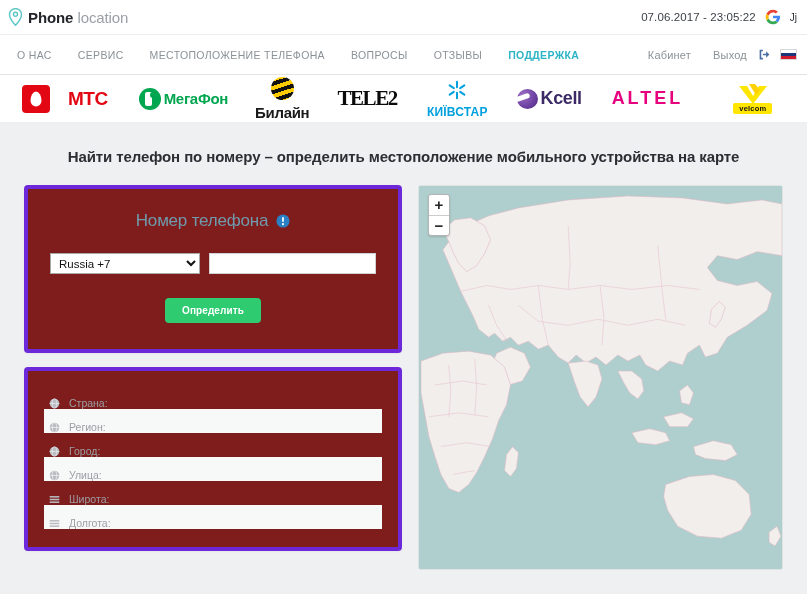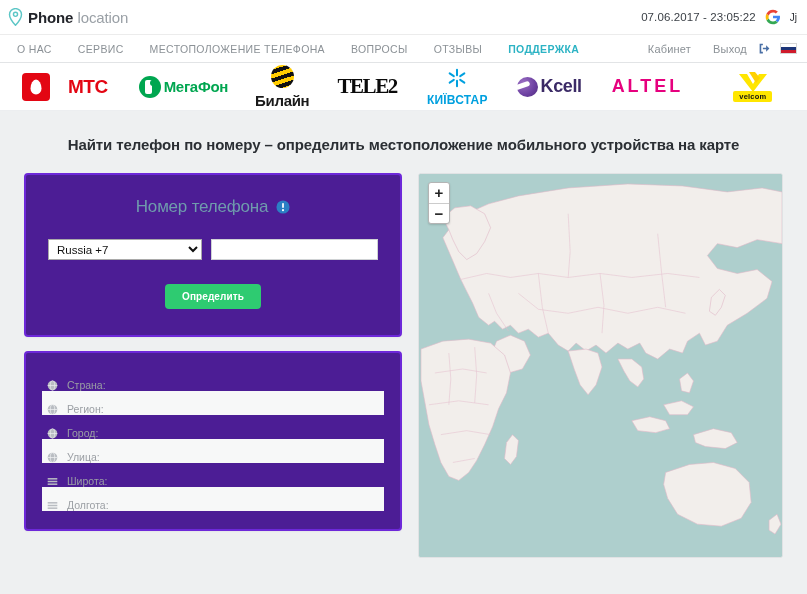--- a/index.html
+++ b/index.html
@@ -28,21 +28,21 @@
   .brand-light { color:#9aa0a6; font-weight:normal; }
   .topbar-right {
     margin-left:auto; display:flex; align-items:center; gap:9px;
   }
   .datetime { font-size:11.5px; color:#3a3f45; letter-spacing:0.1px; }
   .g-icon { width:16px; height:16px; display:block; }
   .acct-name { font-size:10px; color:#2a2d33; max-width:16px; overflow:hidden; white-space:nowrap;}
 
   
   .navbar {
-    height: 29px;
+    height: 41px;
     background: #ffffff;
     border-top: 1px solid #ececec;
     border-bottom: 1px solid #e2e4e6;
     display: flex;
     align-items: center;
     padding: 0 10px 0 4px;
     font-size: 10.5px;
   }
   .nav-item {
     color:#8b9196; padding:0 13px; letter-spacing:0.35px;
@@ -121,22 +121,22 @@
 
   
   .content {
     display:flex;
     padding: 0 24px;
     gap: 16px;
     align-items:flex-start;
   }
   .left-col { width: 378px; flex:0 0 378px; display:flex; flex-direction:column; gap:14px;}
   .card {
-    background:#4c1d95;
-    border:2px solid #6d28d9;
+    background:#7f1d1d;
+    border:4px solid #6d28d9;
     border-radius:4px;
     box-shadow:0 1px 2px rgba(0,0,0,0.04);
   }
 
   .form-card { padding: 22px 22px 26px; }
   .form-title {
     text-align:center;
     font-size:17px;
     color:#6f9bad;
     letter-spacing:-0.2px;

